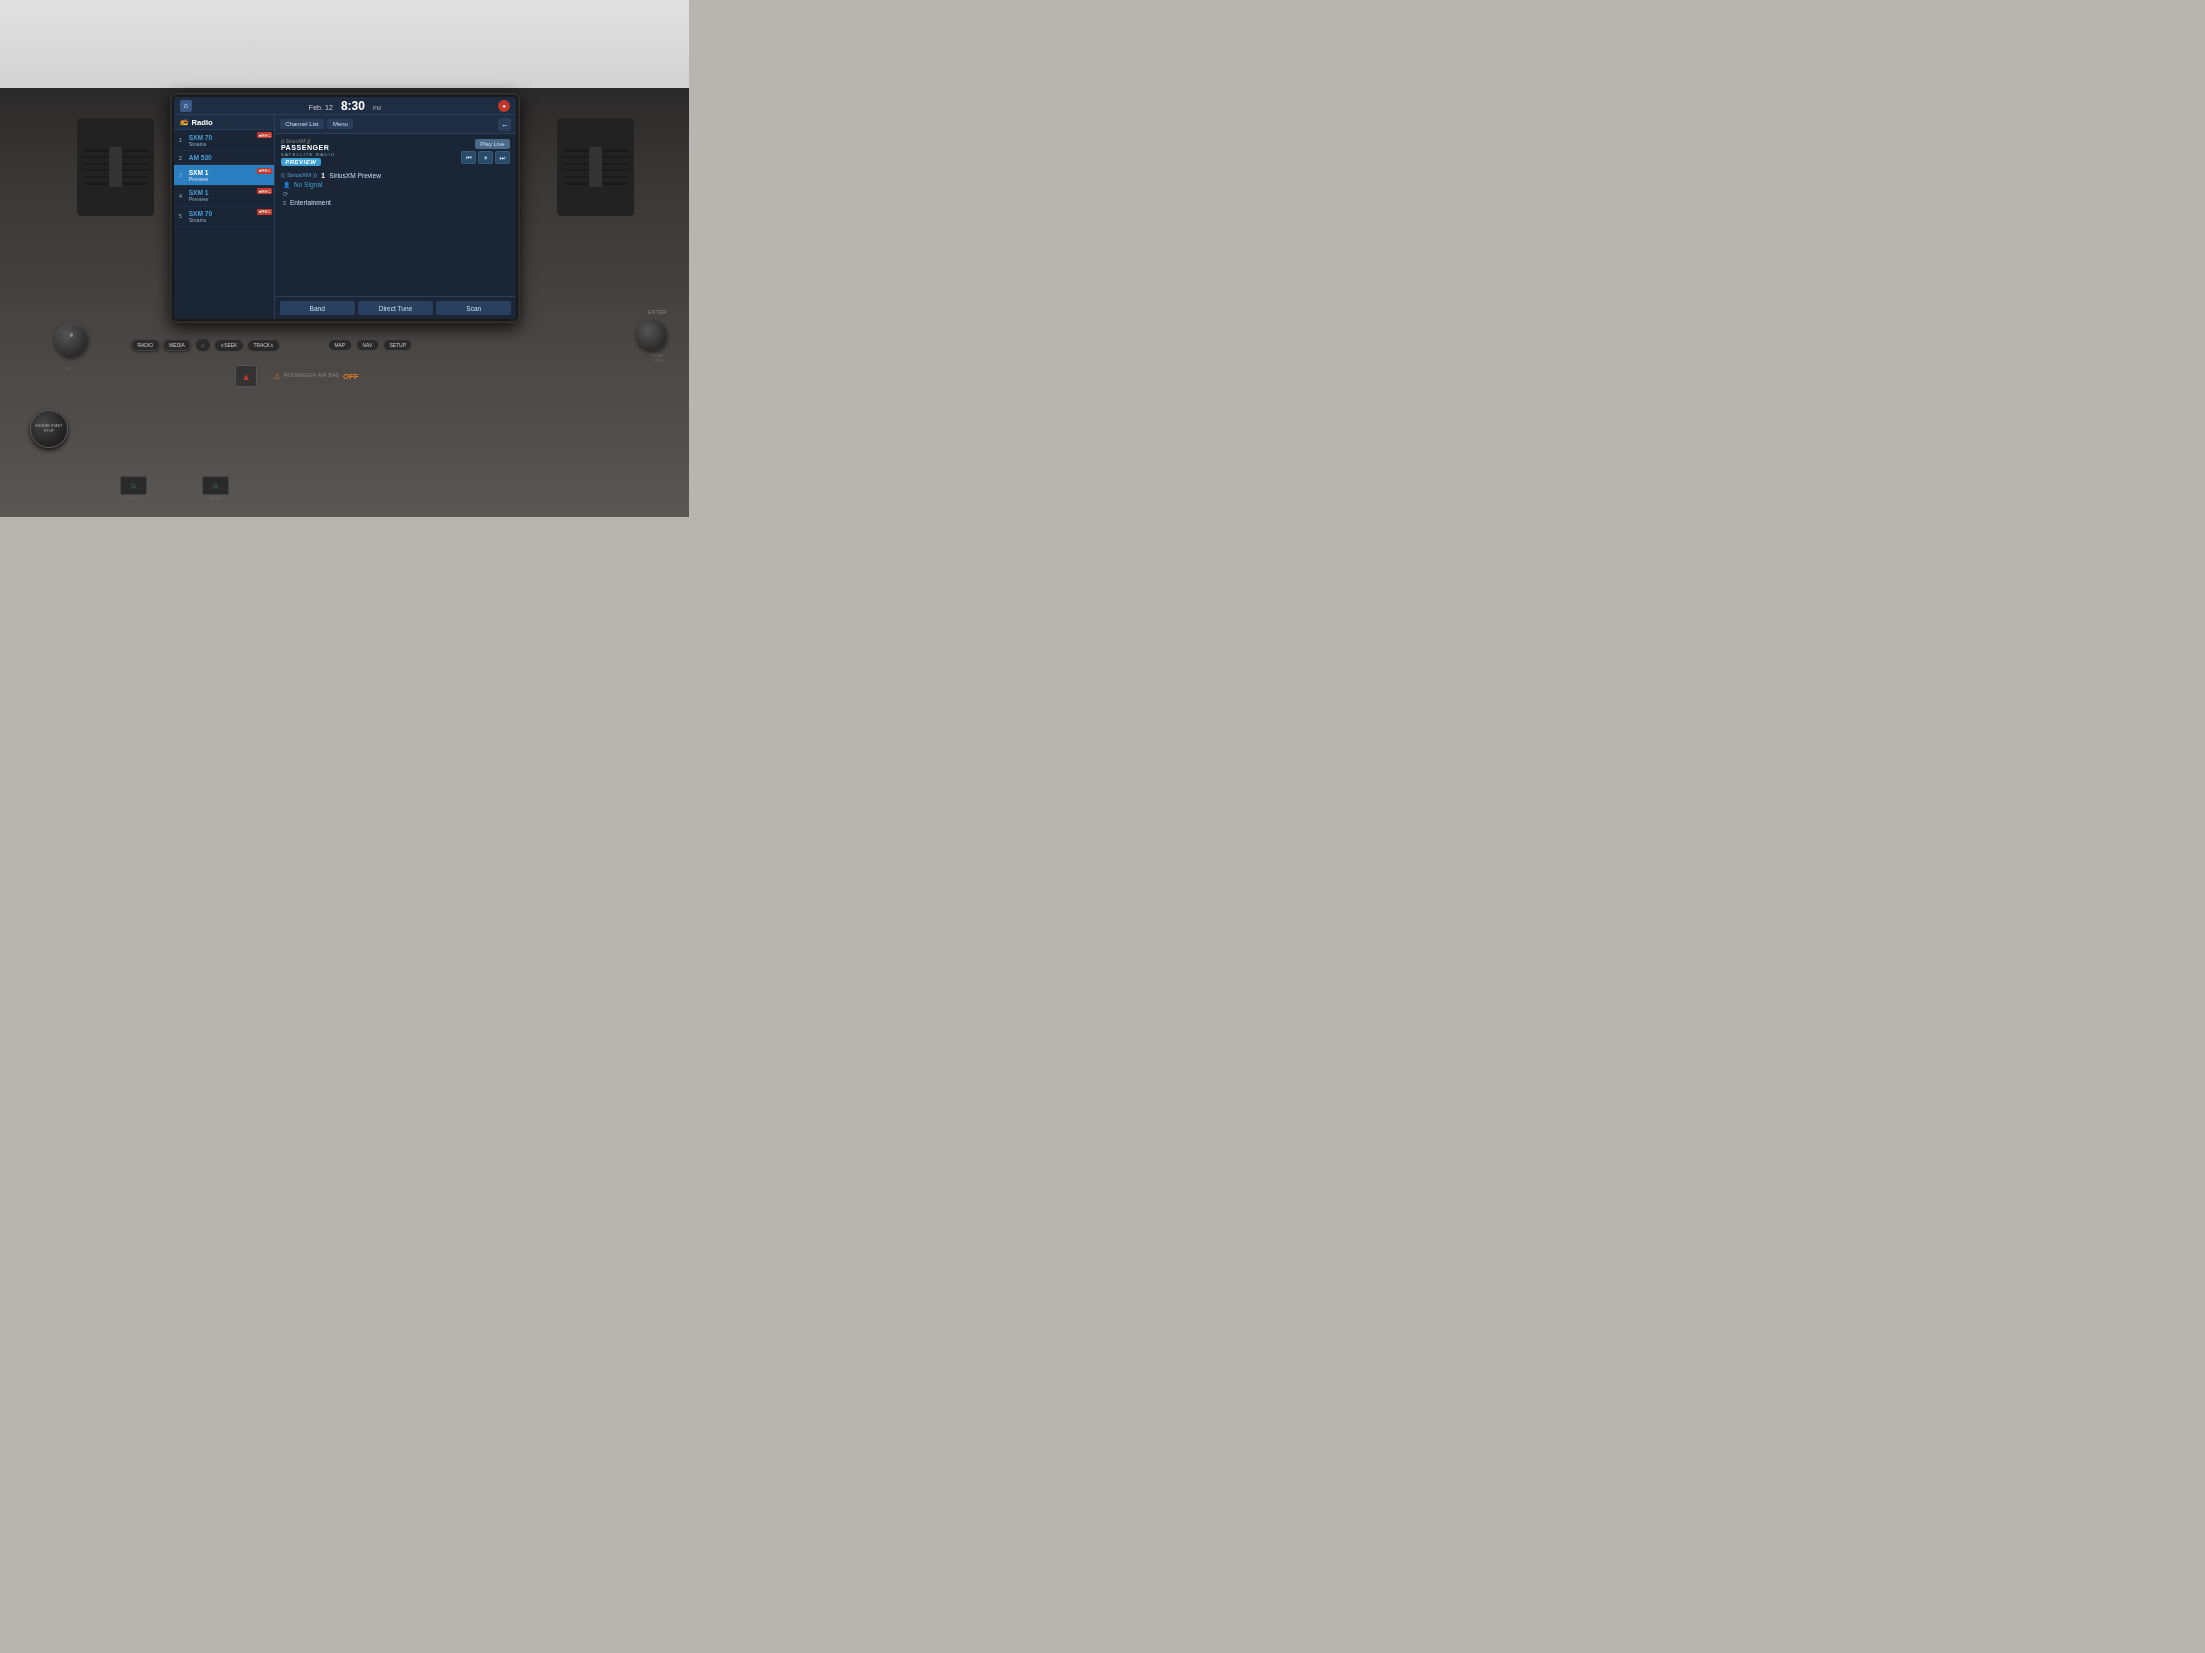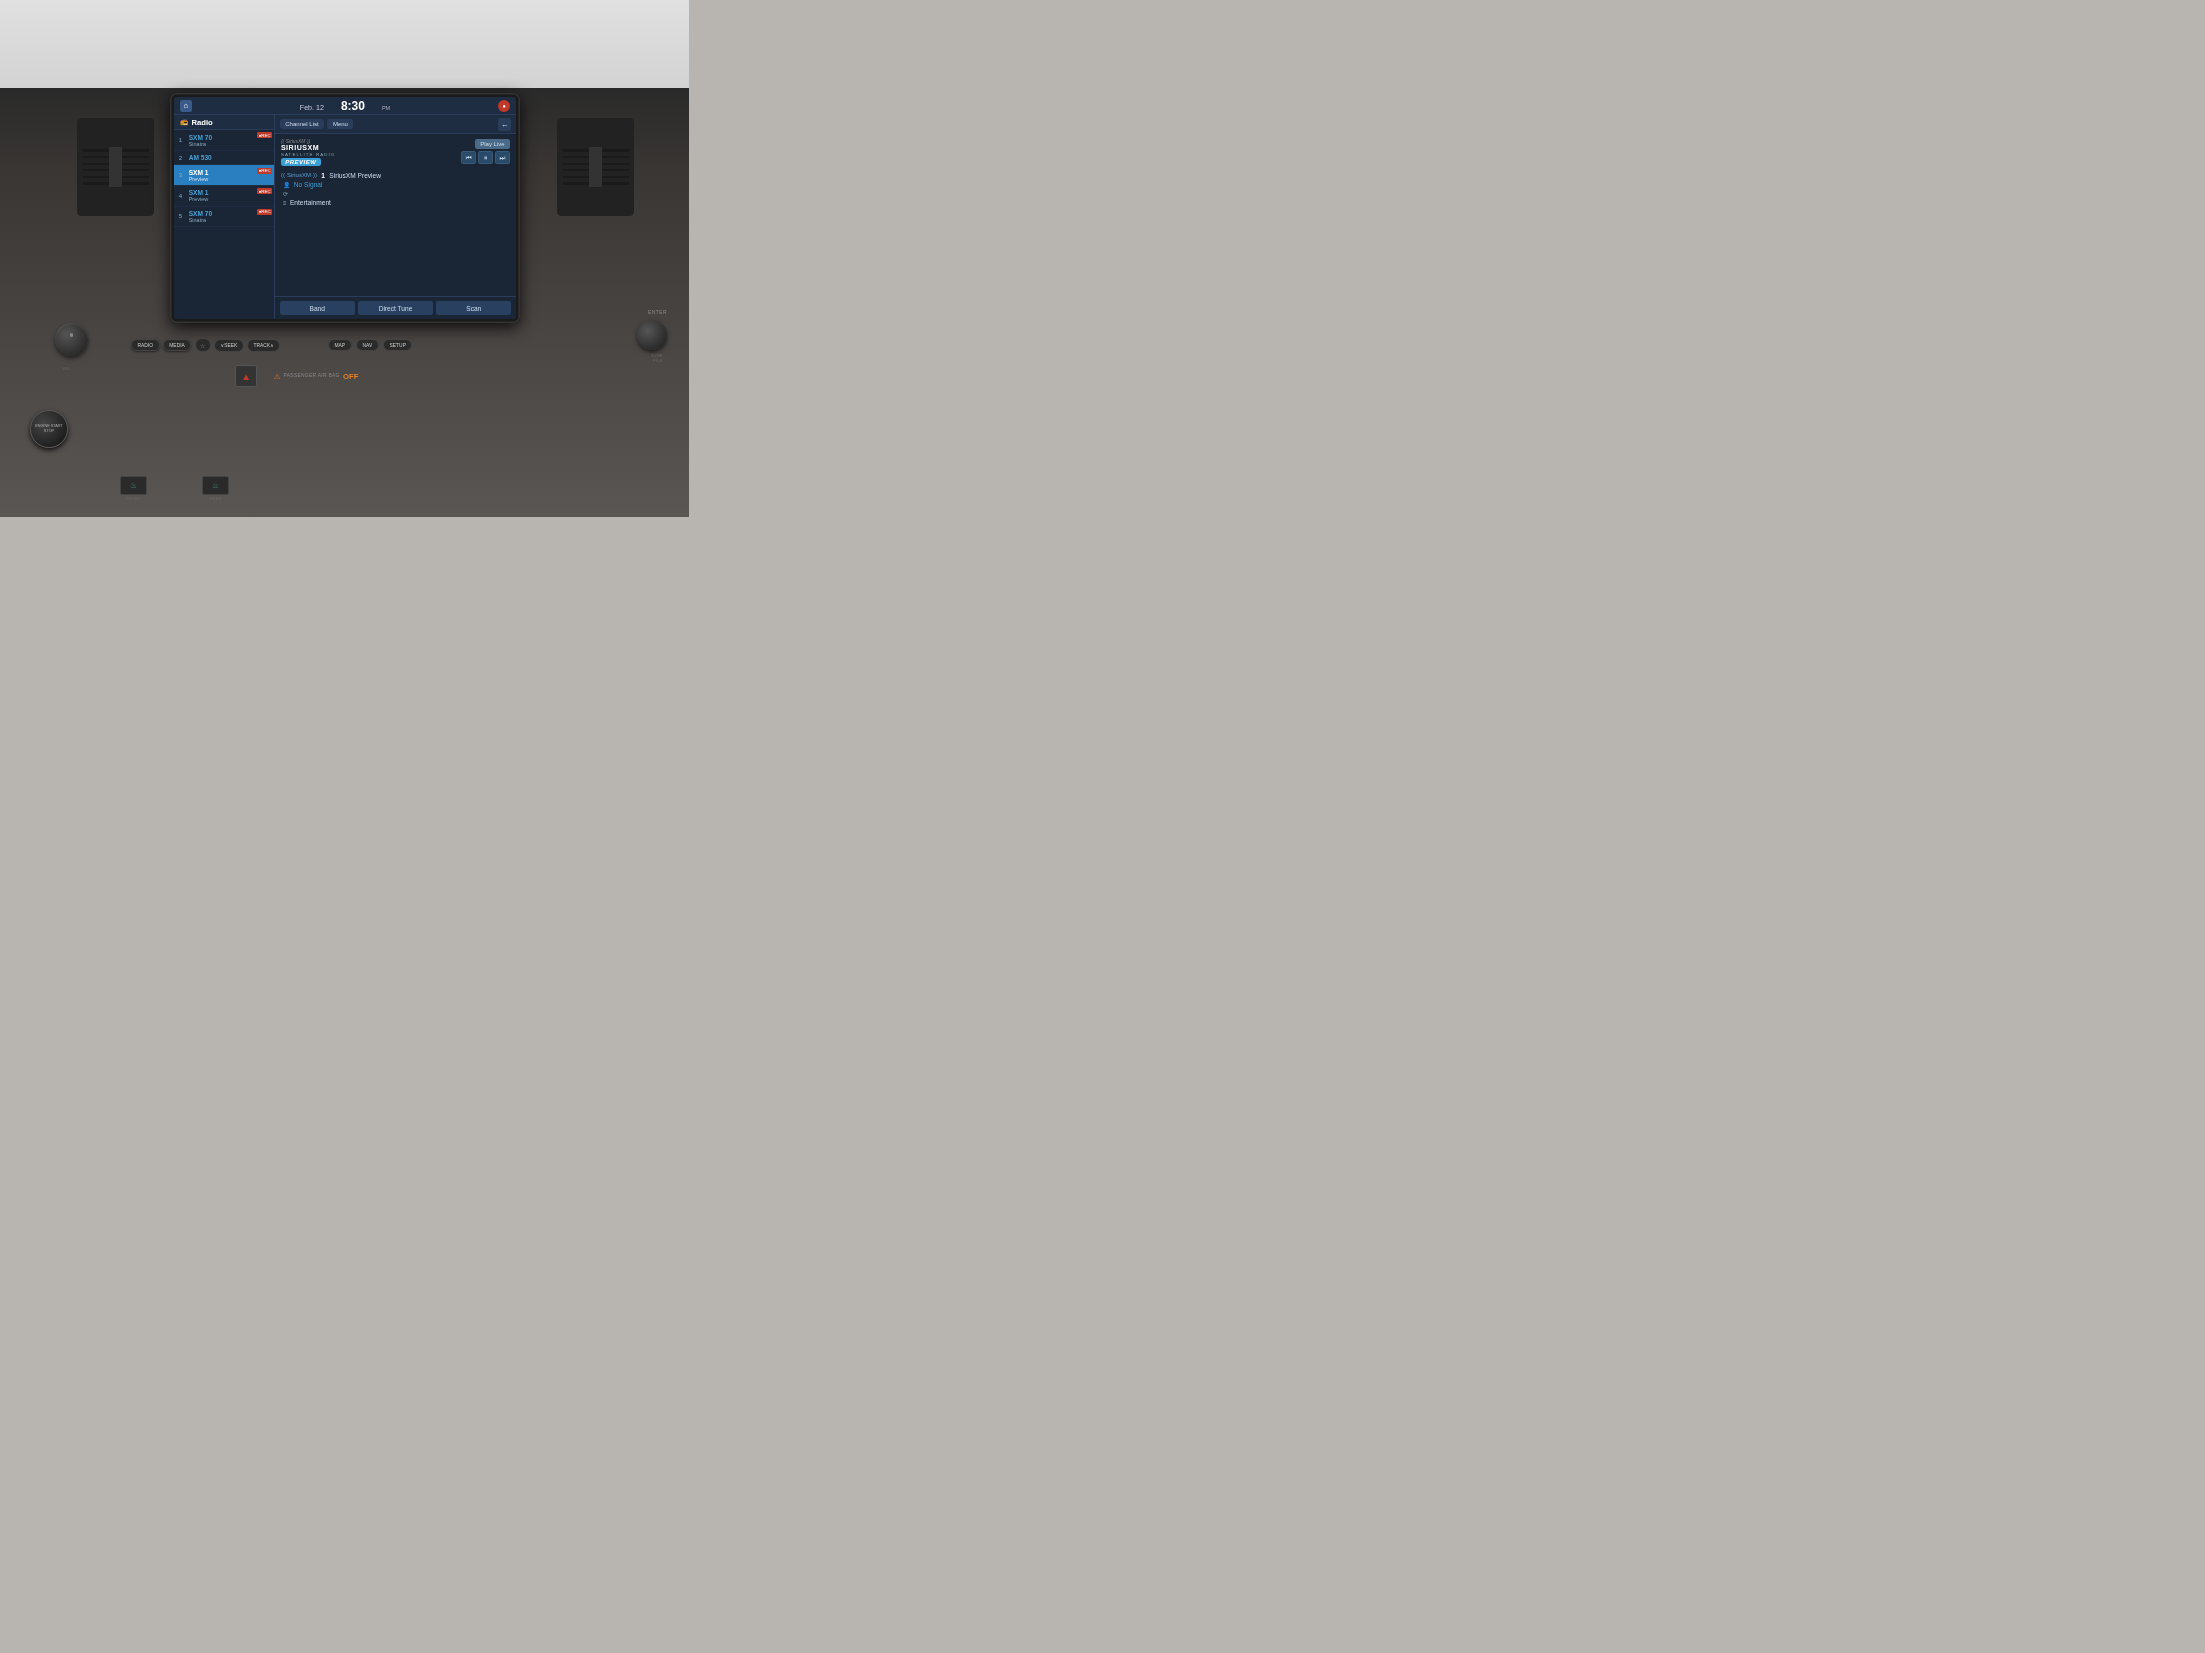--- a/index.html
+++ b/index.html
@@ -83,21 +83,21 @@
 
     .status-home-btn::before {
       content: '⌂';
       color: #fff;
       font-size: 7.7px;
     }
 
     .status-date-time {
       display: flex;
       align-items: baseline;
-      gap: 17px;
+      gap: 8px;
       color: #ccd;
       font-size: 7.1px;
     }
 
     .status-time {
       font-size: 12px;
       font-weight: bold;
       color: #fff;
     }
 
@@ -785,21 +785,21 @@
         </div>
 
         <div class="np-content">
 
           <div class="np-top-row">
 
             <div class="siriusxm-logo-area">
               <div style="display:flex;align-items:baseline;gap:1.1px;">
                 <span style="color:#888;font-size:4.9px;font-style:italic;">((·SiriusXM·))</span>
               </div>
-              <span class="siriusxm-text">SIRIUSXM</span>
+              <span class="siriusxm-text">PASSENGER</span>
               <span class="siriusxm-sub">SATELLITE RADIO</span>
               <span class="preview-badge">PREVIEW</span>
             </div>
 
             <div style="display:flex;flex-direction:column;align-items:flex-end;gap:2.2px;margin-left:auto;">
               <button class="play-live-btn">Play Live</button>
               <div class="np-controls-row">
                 <button class="transport-btn">⏮</button>
                 <button class="transport-btn">⏸</button>
                 <button class="transport-btn">⏭</button>

